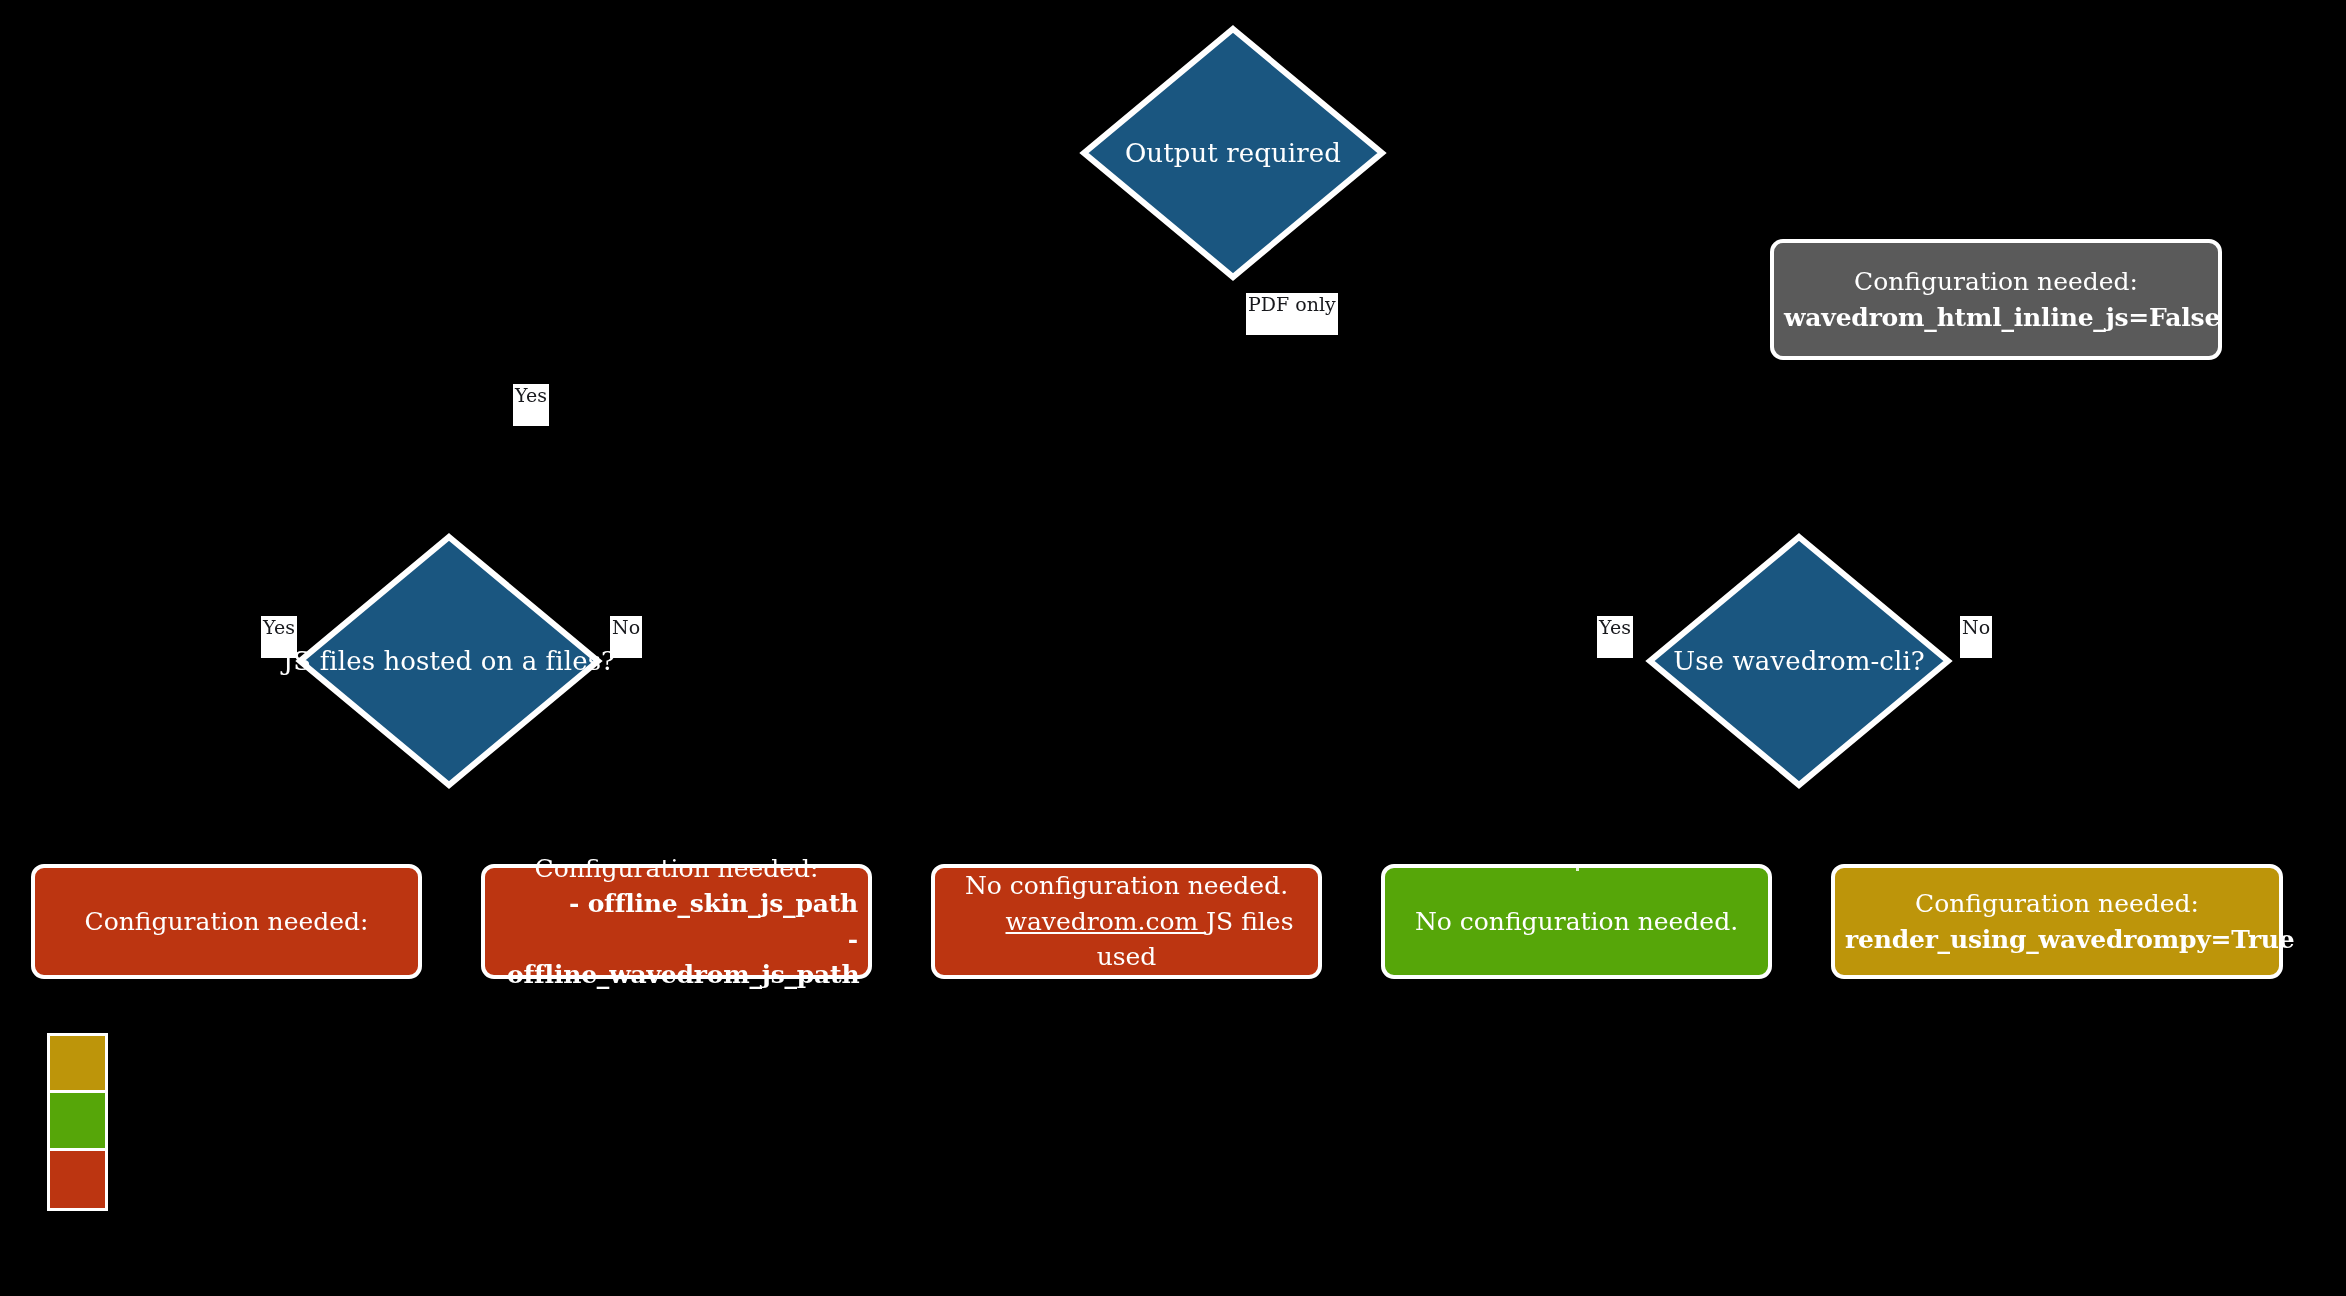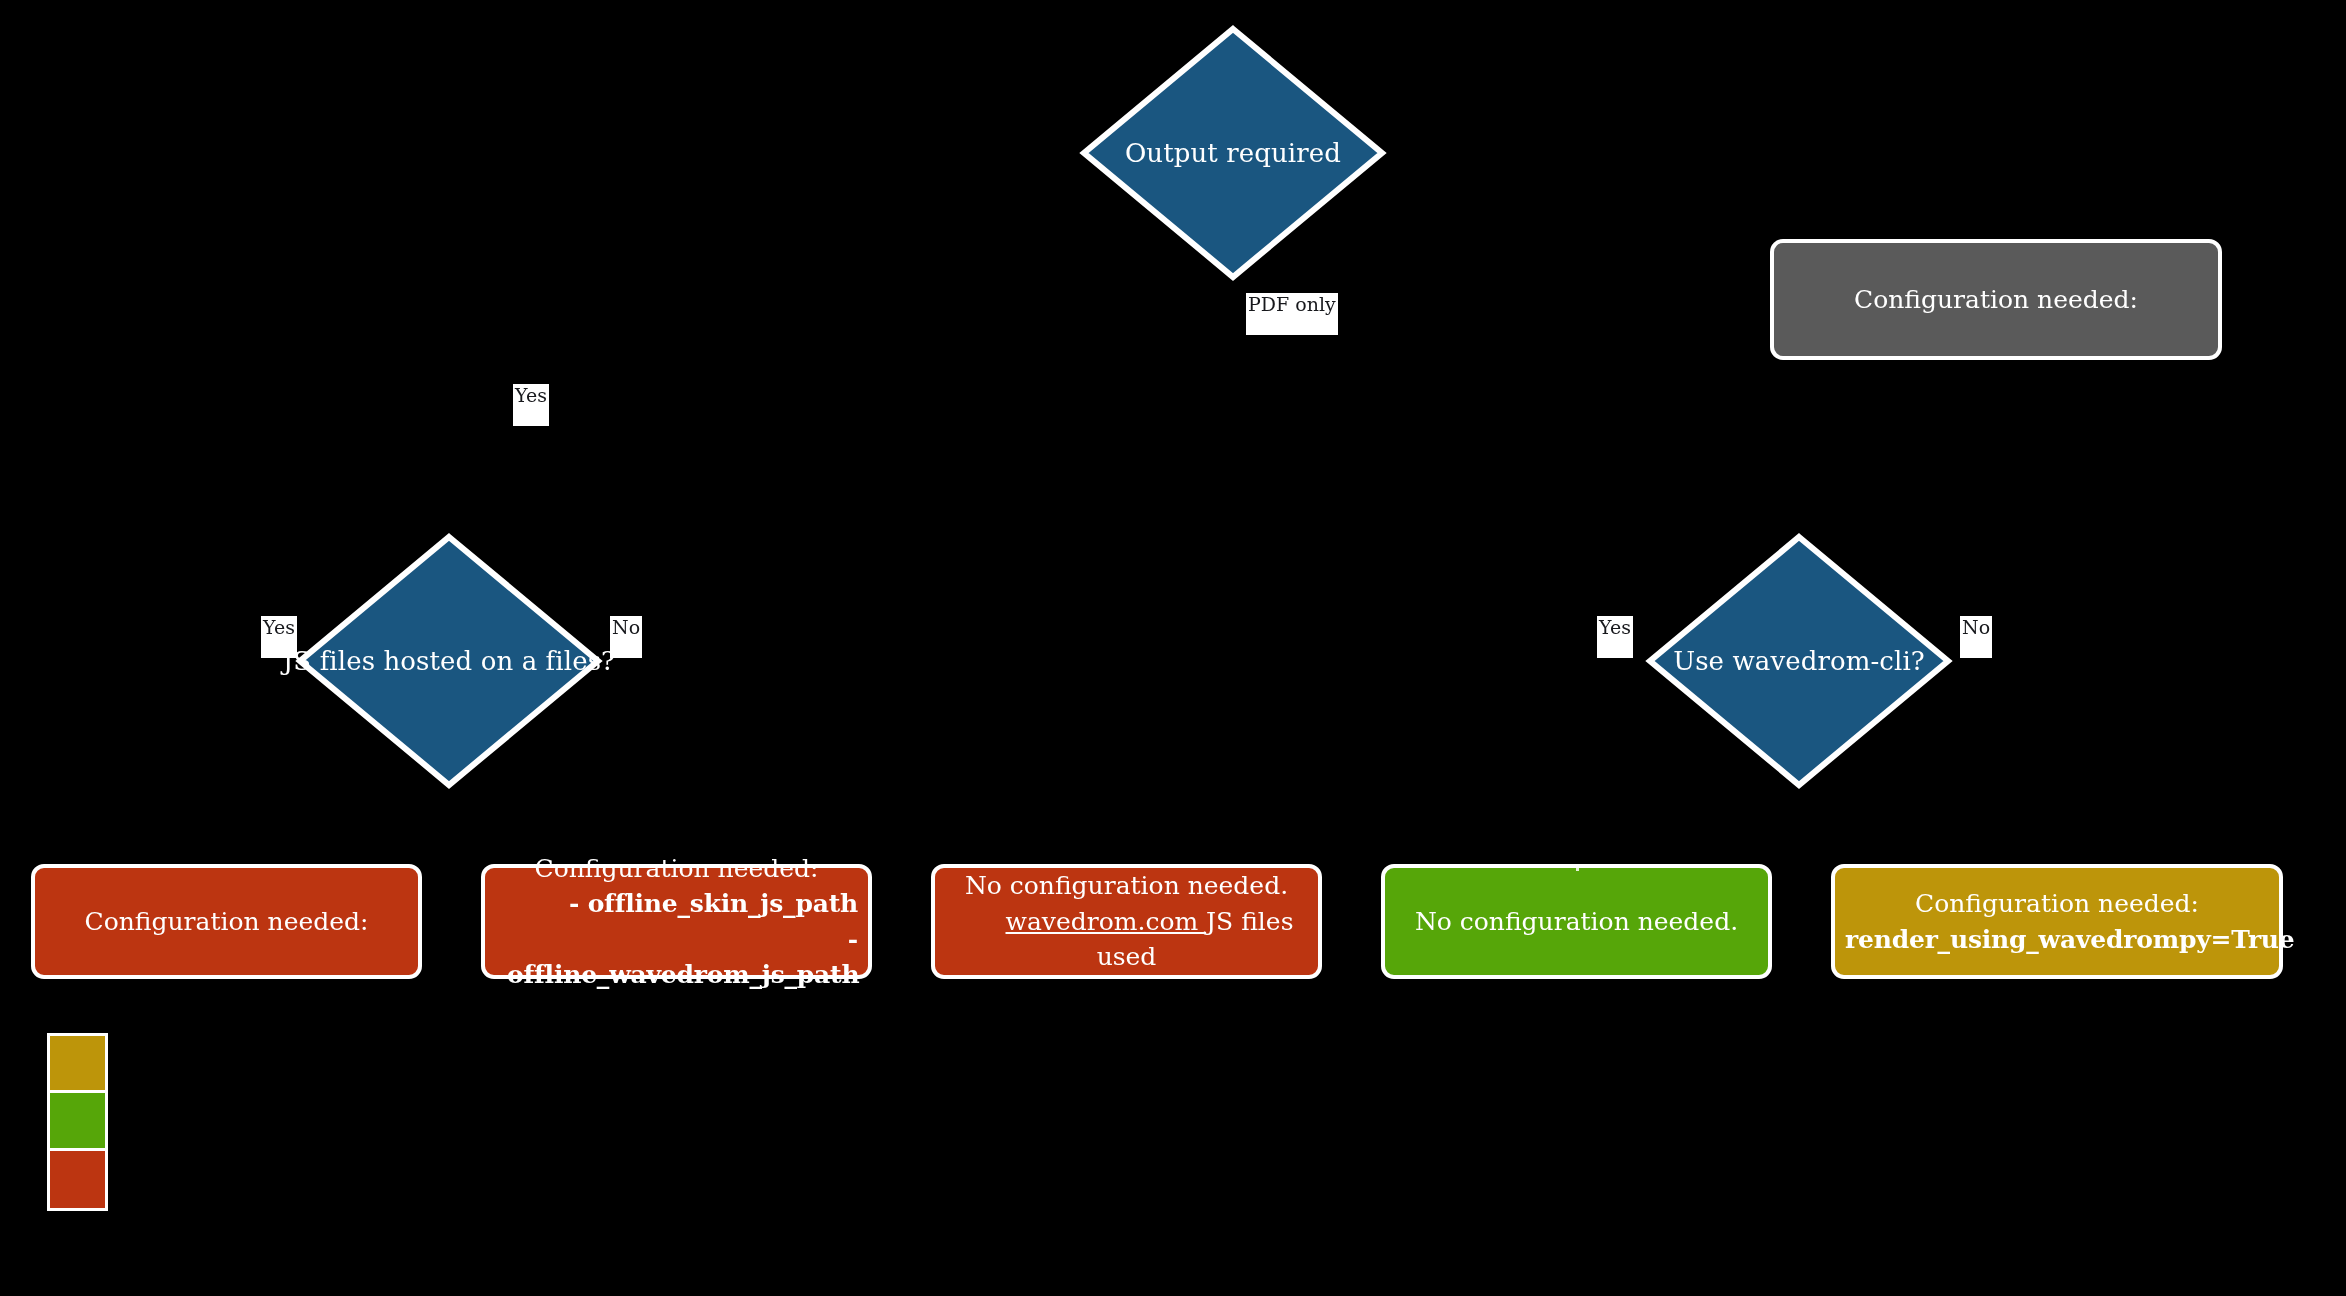--- a/index.html
+++ b/index.html
@@ -130,20 +130,21 @@
 
   <div class="edgelabel" style="left:610px; top:616px;">No</div>
 
   <div class="edgelabel" style="left:1597px; top:616px;">Yes</div>
 
   <div class="edgelabel" style="left:1960px; top:616px;">No</div>
 
   <div class="box" style="left:1770px; top:239px; width:452px; height:121px; background:#5a5a5a;">
     <div class="inner">
       <span class="ln">Configuration needed:</span>
+      <span class="ln b">wavedrom_html_inline_js=False</span>
     </div>
   </div>
 
   <div class="box" style="left:31px; top:864px; width:391px; height:115px; background:#bc3511;">
     <div class="inner">
       <span class="ln">Configuration needed:</span>
     </div>
   </div>
 
   <div class="box" style="left:481px; top:864px; width:391px; height:115px; background:#bc3511;">

